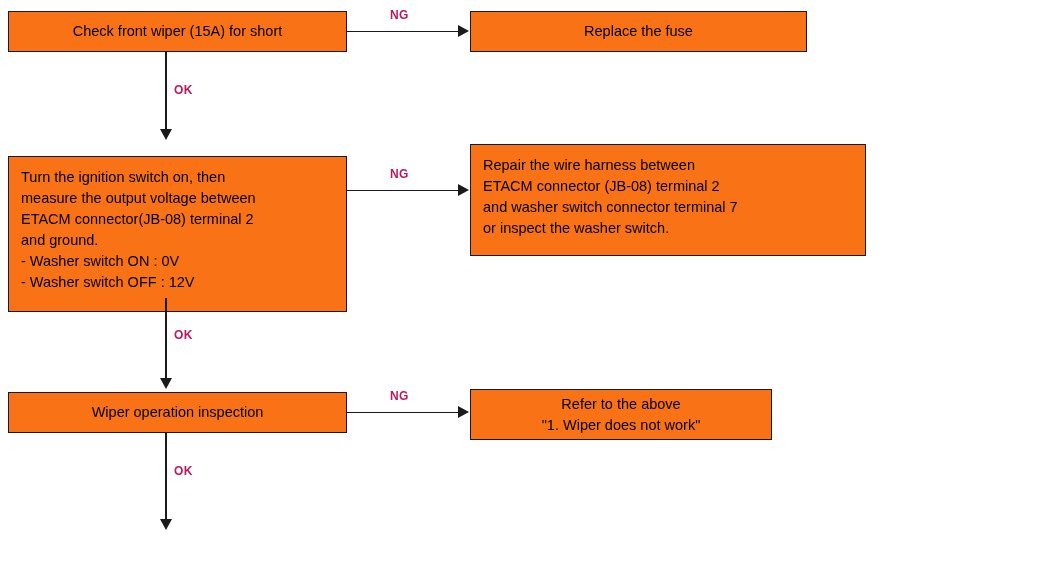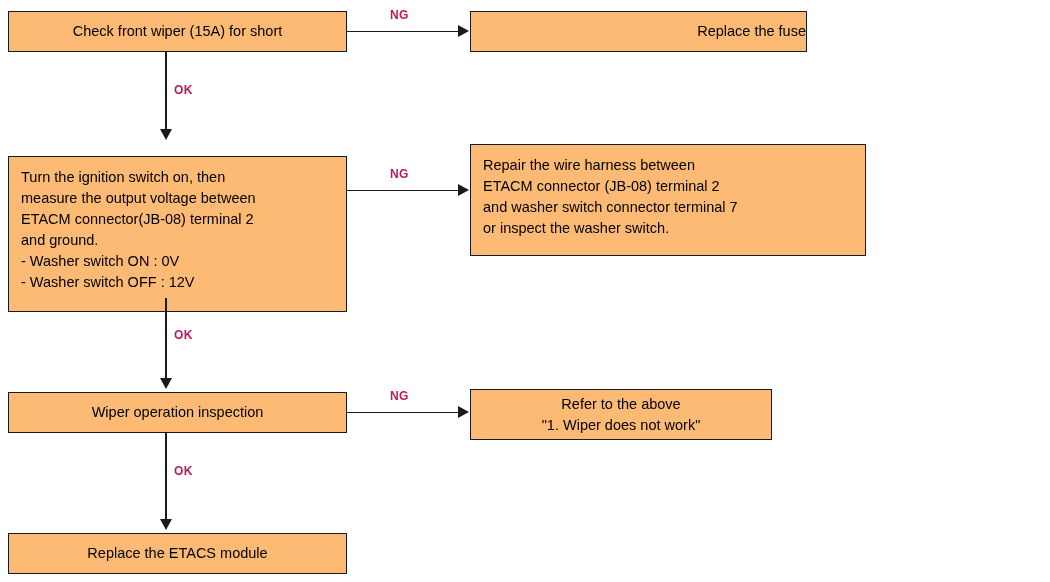--- a/index.html
+++ b/index.html
@@ -13,21 +13,21 @@
     width: 1050px;
     height: 582px;
     background: #ffffff;
     font-family: "Liberation Sans", sans-serif;
     overflow: hidden;
   }
   .node {
     position: absolute;
     box-sizing: border-box;
     border: 1.6px solid #1a1a1a;
-    background: #fdba74;
+    background: #f97316;
     color: #000000;
     font-size: 14.5px;
     line-height: 21px;
     display: flex;
   }
   .node.center {
     align-items: center;
     justify-content: center;
     text-align: center;
   }
@@ -77,21 +77,21 @@
 </style>
 </head>
 <body>
 
 <div id="canvas">
 
   <div class="node center" style="left:8px; top:11px; width:339px; height:41px;">
     <span class="txt">Check front wiper (15A) for short</span>
   </div>
 
-  <div class="node center" style="left:470px; top:11px; width:337px; height:41px;justify-content:flex-end;">
+  <div class="node center" style="left:470px; top:11px; width:337px; height:41px;">
     <span class="txt">Replace the fuse</span>
   </div>
 
   <div class="hline" style="left:347px; top:30.5px; width:113px;"></div>
   <div class="arrow-right" style="left:458px; top:25px;"></div>
   <div class="edge-label" style="left:390px; top:8px;">NG</div>
 
   <div class="vline" style="left:165px; top:52px; height:79px;"></div>
   <div class="arrow-down" style="left:159.8px; top:129px;"></div>
   <div class="edge-label" style="left:174px; top:83px;">OK</div>
@@ -130,17 +130,14 @@
   </div>
 
   <div class="hline" style="left:347px; top:411.5px; width:113px;"></div>
   <div class="arrow-right" style="left:458px; top:406px;"></div>
   <div class="edge-label" style="left:390px; top:389px;">NG</div>
 
   <div class="vline" style="left:165px; top:433px; height:88px;"></div>
   <div class="arrow-down" style="left:159.8px; top:519px;"></div>
   <div class="edge-label" style="left:174px; top:464px;">OK</div>
 
-  <div class="node center" style="left:8px; top:533px; width:339px; height:41px;">
-    <span class="txt">Replace the ETACS module</span>
-  </div>
 
 </div>
 
 </body></html>

